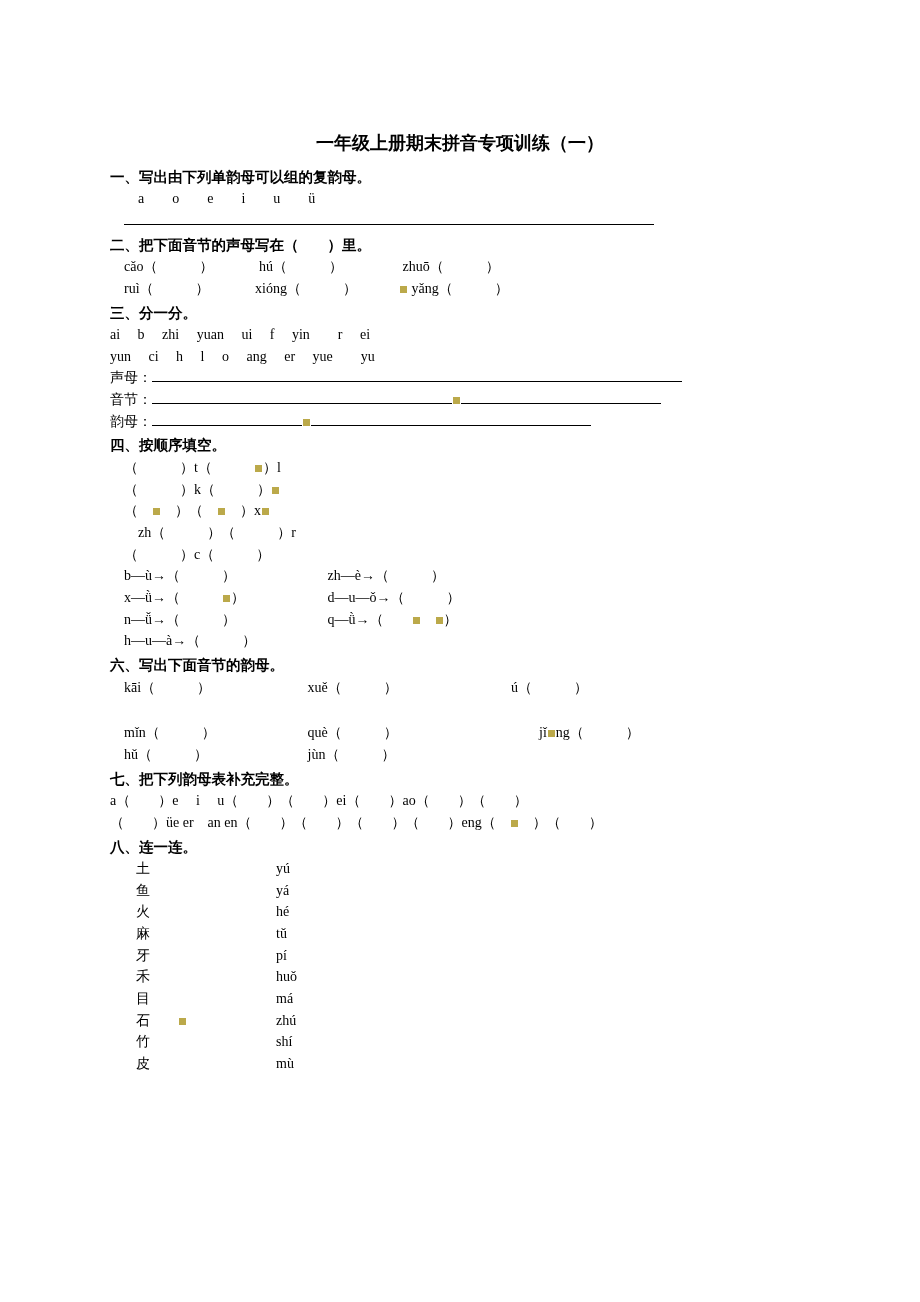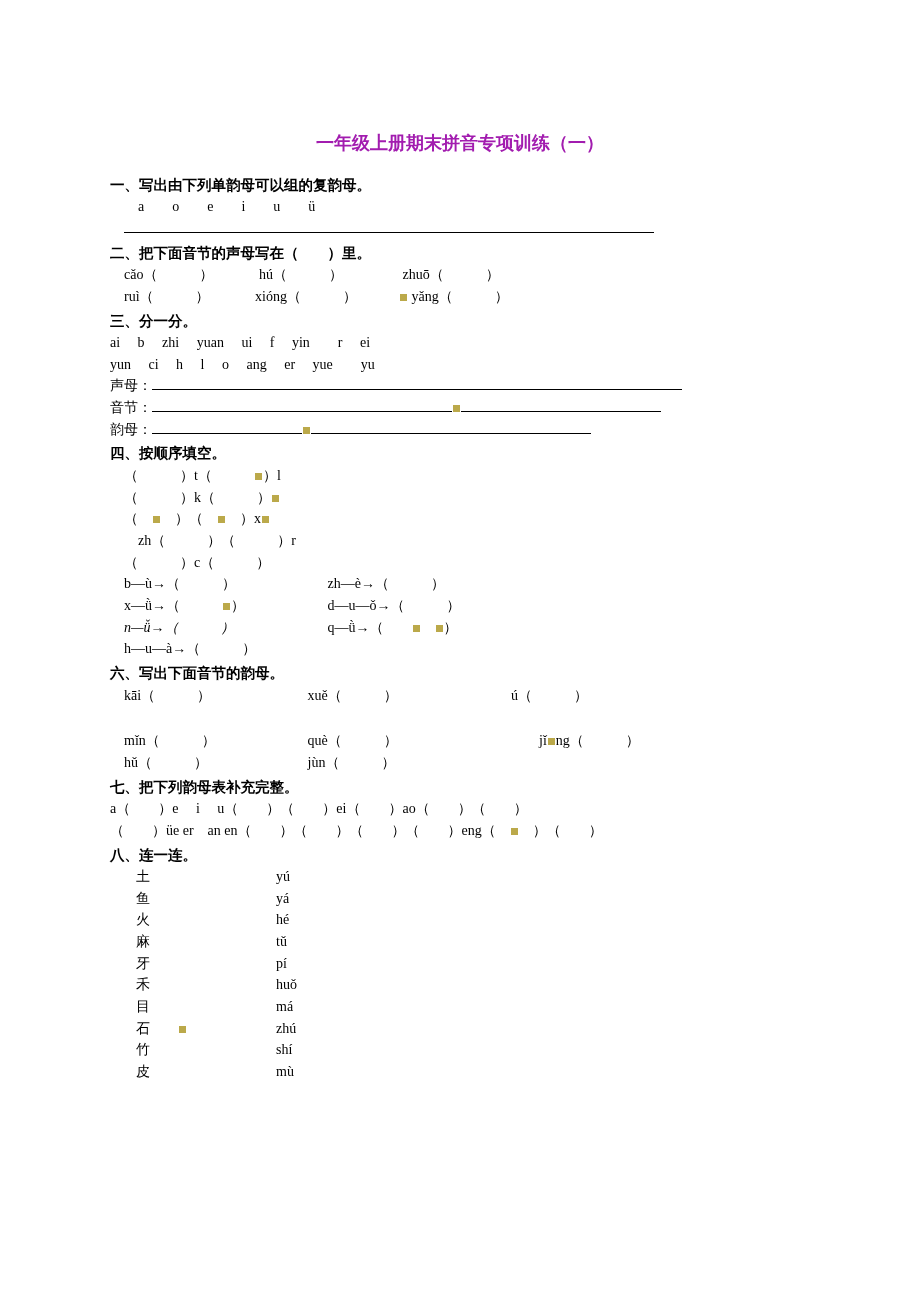--- a/index.html
+++ b/index.html
@@ -12,25 +12,25 @@
     height: 1302px;
     position: relative;
     color: #000;
     font-size: 14px;
     line-height: 1.55;
   }
   .page {
     padding: 130px 110px 80px 110px;
   }
   .title {
-    color: #a21caf;
+    color: #000000;
     font-weight: bold;
     font-size: 18px;
     text-align: center;
-    margin-bottom: 16px;
+    margin-bottom: 8px;
     font-family: "SimHei", "黑体", sans-serif;
   }
   .section-heading {
     font-weight: bold;
     font-size: 14.5px;
     margin-top: 2px;
     font-family: "SimHei", "黑体", sans-serif;
   }
   .indent { padding-left: 14px; }
   .line { white-space: nowrap; }
@@ -95,21 +95,21 @@
 
   <div class="indent line">
     <span style="display:inline-block;width:200px;">b—ù→（　　　）</span>
     <span>zh—è→（　　　）</span>
   </div>
   <div class="indent line">
     <span style="display:inline-block;width:200px;">x—ǜ→（　　　<span class="dot"></span>）</span>
     <span>d—u—ǒ→（　　　）</span>
   </div>
   <div class="indent line">
-    <span style="display:inline-block;width:200px;font-style:italic;">n—ǚ→（　　　）</span>
+    <span style="display:inline-block;width:200px;">n—ǚ→（　　　）</span>
     <span>q—ǜ→（　　<span class="dot"></span>　<span class="dot"></span>）</span>
   </div>
   <div class="indent line">
     <span style="display:inline-block;width:200px;">h—u—à→（　　　）</span>
   </div>
 
   <div class="section-heading">六、写出下面音节的韵母。</div>
   <div class="indent q6-row">
     <span style="display:inline-block;width:180px;"><span>kāi</span><span>（　　　）</span></span>
     <span style="display:inline-block;width:200px;"><span>xuě</span><span>（　　　）</span></span>

